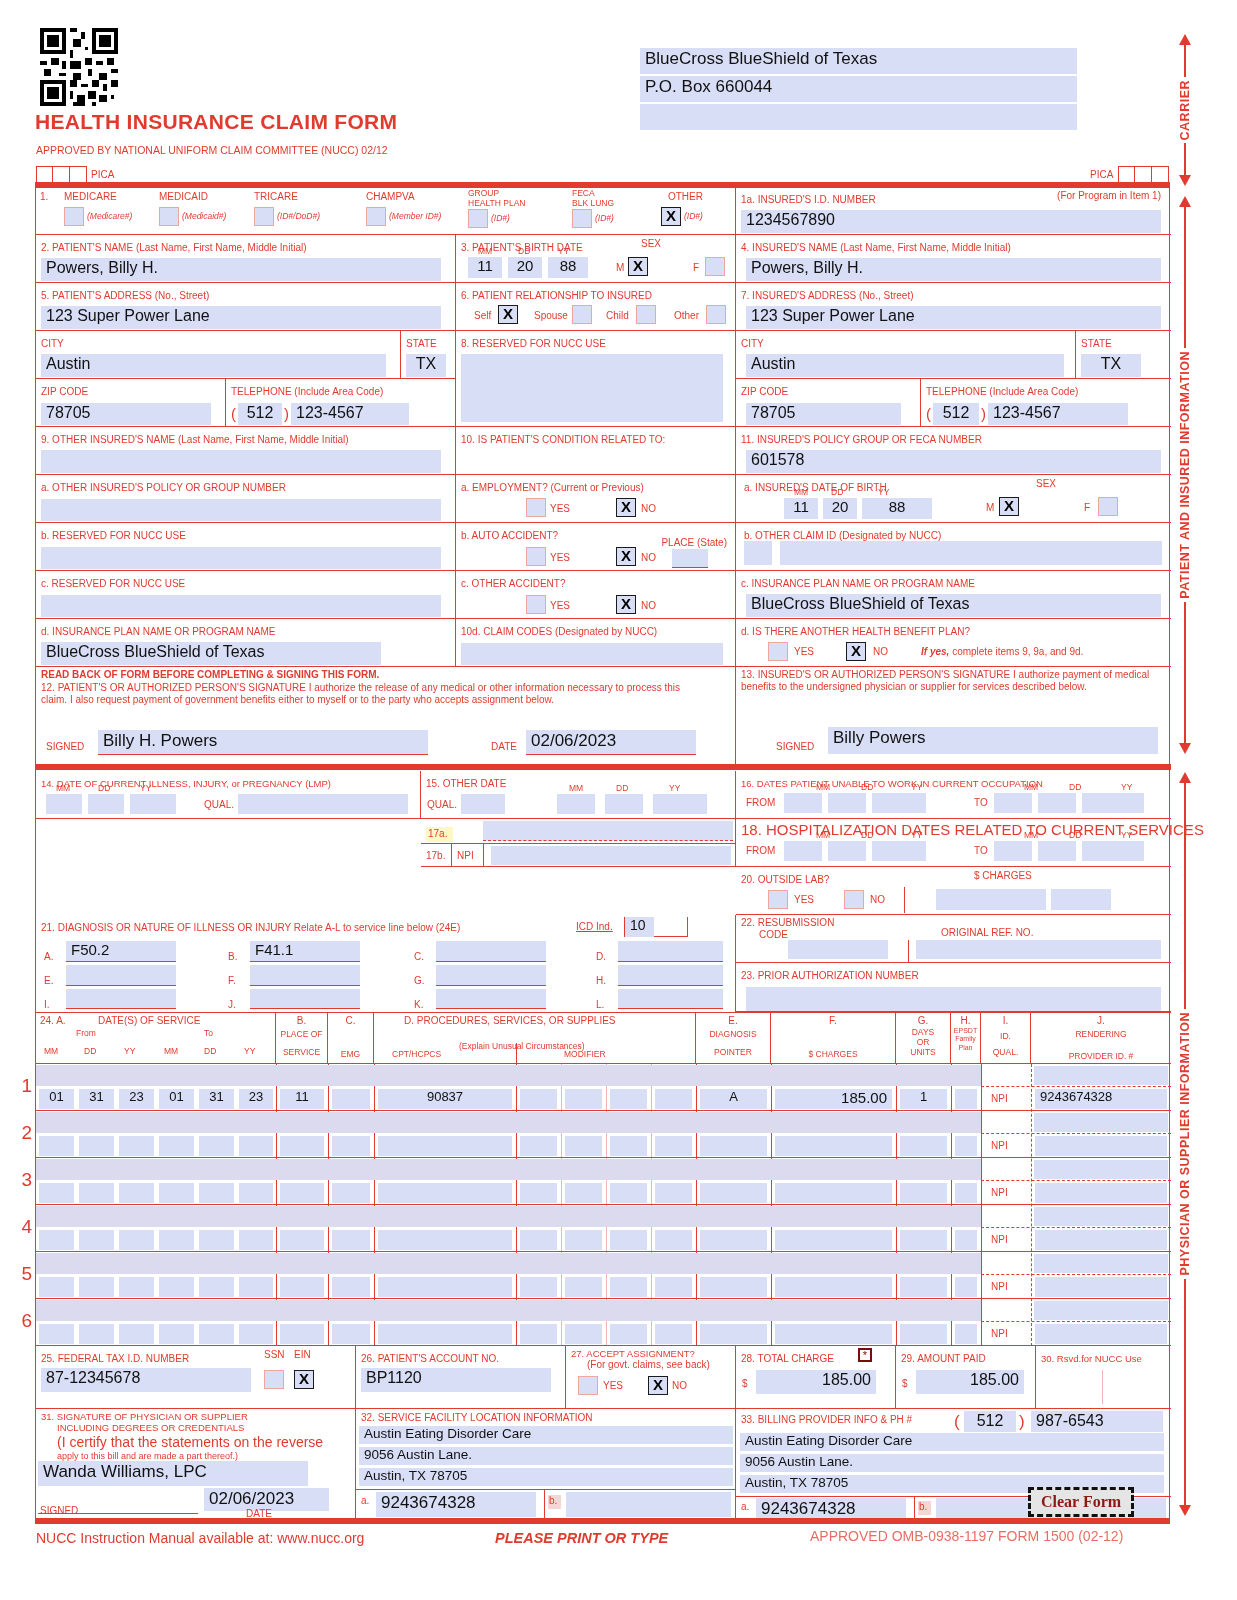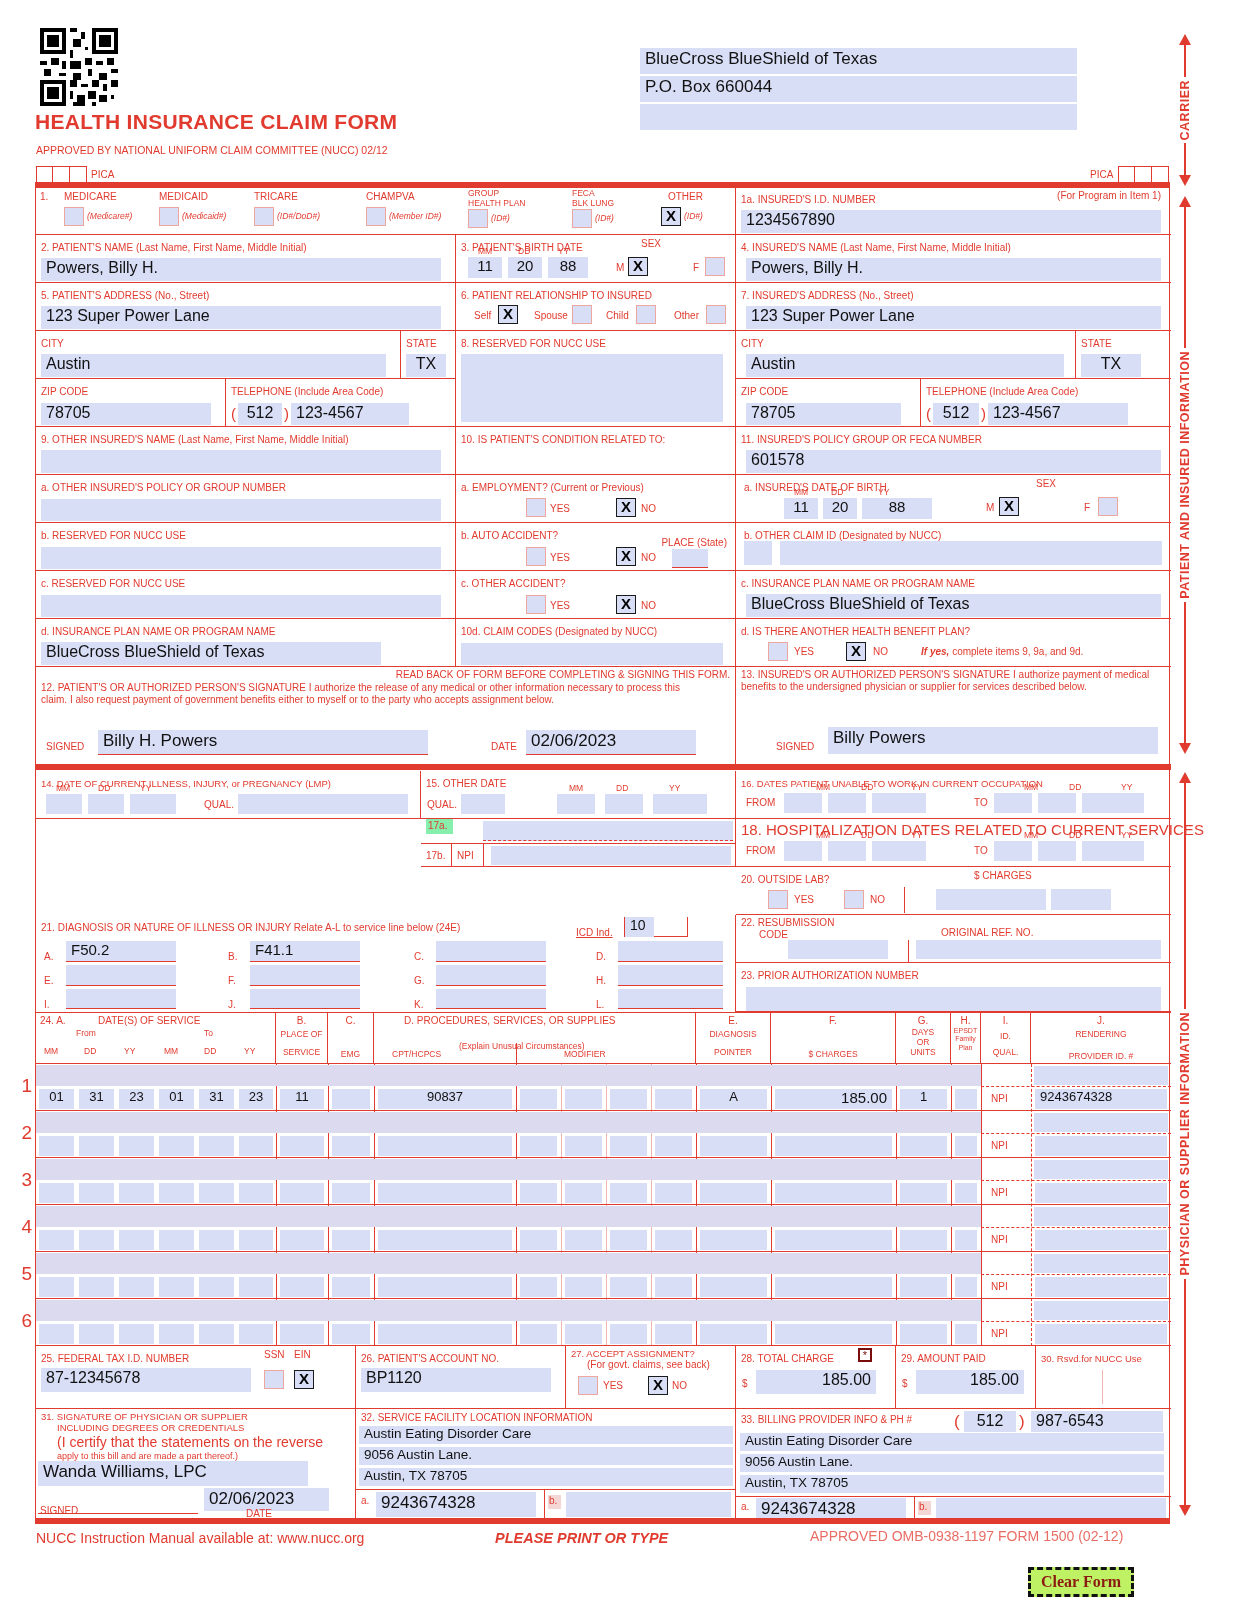--- a/index.html
+++ b/index.html
@@ -369,21 +369,21 @@
     <div class="s bb" style="left:700px;top:432px;width:435px;height:48px;">
       <span class="lb">d. IS THERE ANOTHER HEALTH BENEFIT PLAN?</span>
       <span class="cb" style="position:absolute;left:32px;top:23px;"></span>
       <span class="lb" style="position:absolute;left:58px;top:27px;">YES</span>
       <span class="cb on" style="position:absolute;left:110px;top:23px;">X</span>
       <span class="lb" style="position:absolute;left:137px;top:27px;">NO</span>
       <span class="lb" style="position:absolute;left:185px;top:27px;"><b style="font-style:italic">If yes,</b><span> complete items 9, 9a, and 9d.</span></span>
     </div>
 
     <div class="s br" style="left:0;top:480px;width:700px;height:97px;">
-      <div class="lb" style="text-align:right;font-weight:400;width:100%;">READ BACK OF FORM BEFORE COMPLETING &amp; SIGNING THIS FORM.</div>
+      <div class="lb" style="text-align:left;font-weight:700;width:100%;">READ BACK OF FORM BEFORE COMPLETING &amp; SIGNING THIS FORM.</div>
       <div class="lb" style="white-space:normal;width:660px;margin-top:1px;">12. PATIENT'S OR AUTHORIZED PERSON'S SIGNATURE  I authorize the release of any medical or other information necessary to process this claim. I also request payment of government benefits either to myself or to the party who accepts assignment below.</div>
       <span class="lb" style="position:absolute;left:10px;top:74px;">SIGNED</span>
       <div class="in sig" style="position:absolute;left:62px;top:63px;width:330px;height:25px;border-bottom:1px solid var(--red);">Billy H. Powers</div>
       <span class="lb" style="position:absolute;left:455px;top:74px;">DATE</span>
       <div class="in sig" style="position:absolute;left:490px;top:63px;width:170px;height:25px;border-bottom:1px solid var(--red);">02/06/2023</div>
     </div>
     <div class="s" style="left:700px;top:480px;width:435px;height:97px;">
       <div class="lb" style="white-space:normal;width:420px;">13. INSURED'S OR AUTHORIZED PERSON'S SIGNATURE I authorize payment of medical benefits to the undersigned physician or supplier for services described below.</div>
       <span class="lb" style="position:absolute;left:40px;top:74px;">SIGNED</span>
       <div class="in sig" style="position:absolute;left:92px;top:60px;width:330px;height:27px;">Billy Powers</div>
@@ -425,21 +425,21 @@
       <span class="lb lb9" style="position:absolute;left:288px;top:11px;">MM</span>
       <span class="lb lb9" style="position:absolute;left:333px;top:11px;">DD</span>
       <span class="lb lb9" style="position:absolute;left:385px;top:11px;">YY</span>
       <span class="lb" style="position:absolute;left:238px;top:26px;">TO</span>
       <span class="in" style="position:absolute;left:258px;top:22px;width:38px;height:20px;"></span>
       <span class="in" style="position:absolute;left:302px;top:22px;width:38px;height:20px;"></span>
       <span class="in" style="position:absolute;left:346px;top:22px;width:62px;height:20px;"></span>
     </div>
 
     <div class="s br bb" style="left:385px;top:632px;width:315px;height:48px;padding:0;">
-      <span class="lb" style="position:absolute;left:5px;top:0;background:#86efac;padding:1px 6px 2px 2px;">17a.</span>
+      <span class="lb" style="position:absolute;left:5px;top:8px;background:#fef9c3;padding:1px 6px 2px 2px;">17a.</span>
       <span class="in dl" style="position:absolute;left:62px;top:2px;width:250px;height:20px;"></span>
       <div class="hline" style="left:0;top:24px;width:315px;"></div>
       <span class="lb" style="position:absolute;left:5px;top:31px;">17b.</span>
       <span class="lb" style="position:absolute;left:36px;top:31px;">NPI</span>
       <div class="vrule" style="left:30px;top:24px;height:24px;"></div>
       <div class="vrule" style="left:62px;top:24px;height:24px;"></div>
       <span class="in" style="position:absolute;left:70px;top:27px;width:240px;height:19px;"></span>
     </div>
     <div class="s bb" style="left:700px;top:632px;width:435px;height:48px;">
       <span class="lb lb9" style="font-size:15px;">18. HOSPITALIZATION DATES RELATED TO CURRENT SERVICES</span>
@@ -466,21 +466,21 @@
       <span class="lb" style="position:absolute;left:58px;top:27px;">YES</span>
       <span class="cb" style="position:absolute;left:108px;top:23px;"></span>
       <span class="lb" style="position:absolute;left:134px;top:27px;">NO</span>
       <div class="vrule" style="left:168px;top:20px;height:26px;"></div>
       <span class="in" style="position:absolute;left:200px;top:22px;width:110px;height:21px;"></span>
       <span class="in" style="position:absolute;left:315px;top:22px;width:60px;height:21px;"></span>
     </div>
 
     <div class="s br" style="left:0;top:728px;width:700px;height:97px;">
       <span class="lb">21. DIAGNOSIS OR NATURE OF ILLNESS OR INJURY  Relate A-L to service line below (24E)</span>
-      <span class="lb" style="position:absolute;left:540px;top:12px;text-decoration:underline;">ICD Ind.</span>
+      <span class="lb" style="position:absolute;left:540px;top:6px;text-decoration:underline;">ICD Ind.</span>
       <span class="in sm" style="position:absolute;left:588px;top:2px;width:30px;height:20px;font-size:14px;border-left:1px solid var(--red);">10</span>
       <span style="position:absolute;left:618px;top:2px;width:34px;height:20px;border-bottom:1px solid var(--red);border-right:1px solid var(--red);"></span>
       <span class="lb" style="position:absolute;left:8px;top:36px;">A.</span>
       <span class="in sm" style="position:absolute;left:30px;top:26px;width:110px;height:21px;border-bottom:1px solid var(--red);font-size:15px;">F50.2</span>
       <span class="lb" style="position:absolute;left:192px;top:36px;">B.</span>
       <span class="in sm" style="position:absolute;left:214px;top:26px;width:110px;height:21px;border-bottom:1px solid var(--red);font-size:15px;">F41.1</span>
       <span class="lb" style="position:absolute;left:378px;top:36px;">C.</span>
       <span class="in sm" style="position:absolute;left:400px;top:26px;width:110px;height:21px;border-bottom:1px solid var(--red);"></span>
       <span class="lb" style="position:absolute;left:560px;top:36px;">D.</span>
       <span class="in sm" style="position:absolute;left:582px;top:26px;width:105px;height:21px;border-bottom:1px solid var(--red);"></span>
@@ -821,14 +821,14 @@
   <div class="num" style="top:1122px;">2</div>
   <div class="num" style="top:1169px;">3</div>
   <div class="num" style="top:1216px;">4</div>
   <div class="num" style="top:1263px;">5</div>
   <div class="num" style="top:1310px;">6</div>
 
   <div class="thick" style="left:35px;top:1518px;width:1135px;height:6px;"></div>
   <div class="abs" style="left:36px;top:1530px;color:var(--red);font-size:14px;">NUCC Instruction Manual available at: www.nucc.org</div>
   <div class="abs" style="left:495px;top:1530px;color:var(--red);font-size:14.5px;font-weight:700;font-style:italic;">PLEASE PRINT OR TYPE</div>
   <div class="abs" style="left:810px;top:1528px;color:var(--red);font-size:14px;opacity:.75;">APPROVED OMB-0938-1197 FORM 1500 (02-12)</div>
-  <button class="abs" style="left:1028px;top:1567px;background:#bef264;border:3px dashed #111;color:#8b1a10;font-weight:700;font-size:16px;font-family:'Liberation Serif','DejaVu Serif',serif;padding:3px 10px;cursor:pointer;">Clear Form</button>
+  <button class="abs" style="left:1028px;top:1487px;background:#e5e5e5;border:3px dashed #111;color:#8b1a10;font-weight:700;font-size:16px;font-family:'Liberation Serif','DejaVu Serif',serif;padding:3px 10px;cursor:pointer;">Clear Form</button>
 </div>
 
 </body></html>

